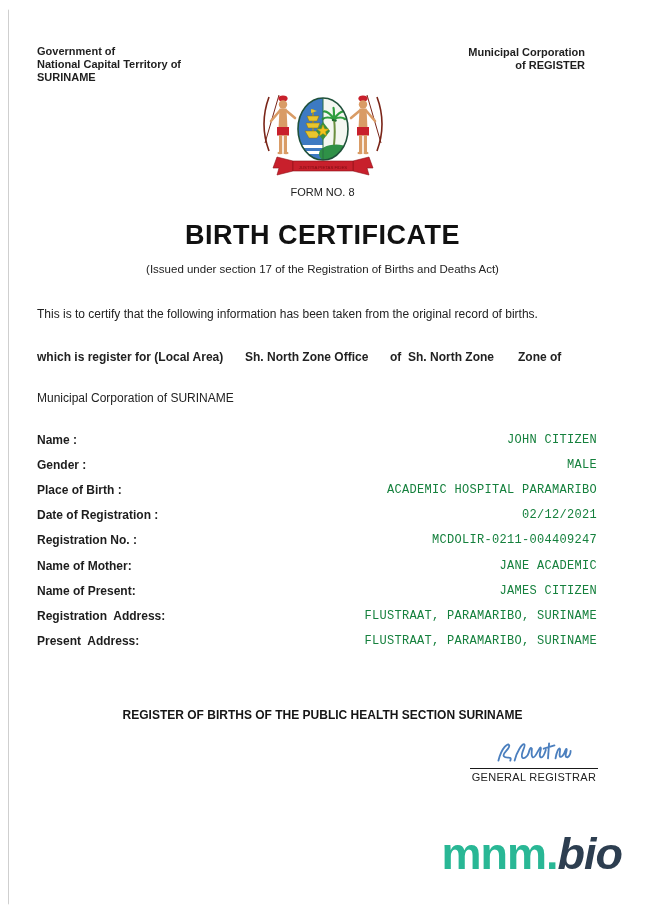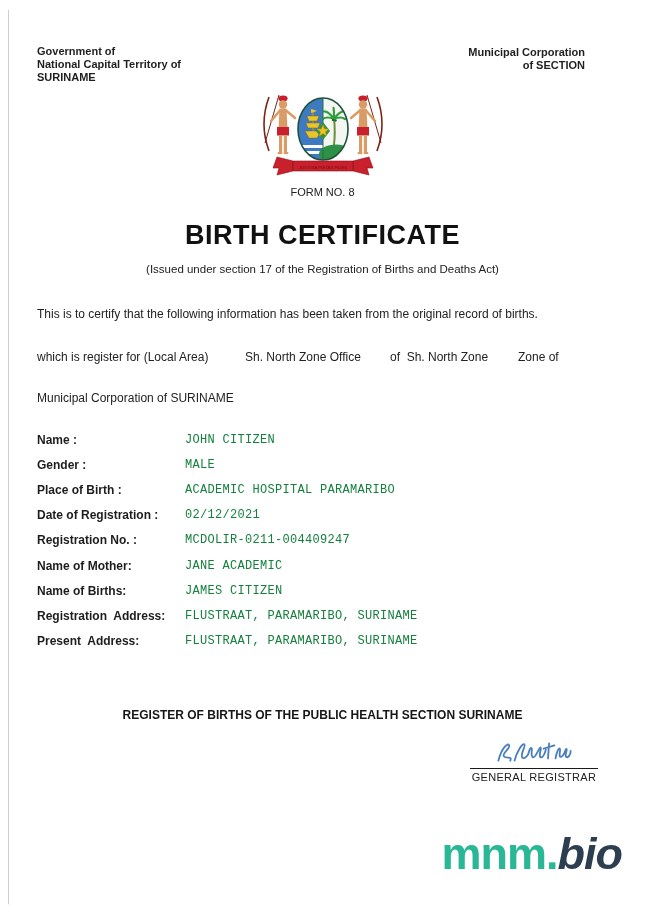--- a/index.html
+++ b/index.html
@@ -63,40 +63,41 @@
     color: #222;
   }
   .certify {
     position: absolute;
     left: 37px; top: 307px;
     font-size: 12px;
     color: #222;
     text-align: center;
   }
   .regline { position: absolute; top: 350px; left: 0; width: 100%; height: 16px; font-size: 12px; color: #222; }
-  .regline .seg { position: absolute; white-space: pre; }
+  .regline .seg { position: absolute; white-space: pre; font-weight: bold; }
   .seg-p1 { left: 37px; }
   .seg-office { left: 245px; }
   .seg-p2 { left: 390px; }
   .seg-p3 { left: 518px; }
   .regline2 {
     position: absolute;
     left: 37px; top: 391px;
     font-size: 12px;
     color: #222;
   }
   .fields {
     position: absolute;
     left: 37px; top: 427px;
     width: 560px;
   }
   .field-row {
     display: flex;
     height: 25.2px;
     align-items: center;
+    justify-content: space-between;
   }
   .field-label {
     width: 148px;
     font-size: 12px;
     font-weight: bold;
     color: #1d1d1d;
     white-space: pre;
     flex: none;
   }
   .field-value {
@@ -148,21 +149,21 @@
   <div class="scan-edge"></div>
 
   <div class="hdr-left">
     <div>Government of</div>
     <div>National Capital Territory of</div>
     <div>SURINAME</div>
   </div>
 
   <div class="hdr-right">
     <div>Municipal Corporation</div>
-    <div>of SECTION</div>
+    <div>of REGISTER</div>
   </div>
 
   <svg class="emblem" viewBox="0 0 122 88" xmlns="http://www.w3.org/2000/svg">
     <defs>
       <clipPath id="ovalClip">
           <ellipse cx="61" cy="38" rx="25" ry="31"></ellipse>
         </clipPath>
       <g id="supporter">
 
         <path d="M7,6 Q-3,33 7,60" fill="none" stroke="#7a2518" stroke-width="1.6"></path>
@@ -261,21 +262,21 @@
     </div>
     <div class="field-row">
       <span class="field-label">Registration No. :</span>
       <span class="field-value">MCDOLIR-0211-004409247</span>
     </div>
     <div class="field-row">
       <span class="field-label">Name of Mother:</span>
       <span class="field-value">JANE ACADEMIC</span>
     </div>
     <div class="field-row">
-      <span class="field-label">Name of Births:</span>
+      <span class="field-label">Name of Present:</span>
       <span class="field-value">JAMES CITIZEN</span>
     </div>
     <div class="field-row">
       <span class="field-label">Registration  Address:</span>
       <span class="field-value">FLUSTRAAT, PARAMARIBO, SURINAME</span>
     </div>
     <div class="field-row">
       <span class="field-label">Present  Address:</span>
       <span class="field-value">FLUSTRAAT, PARAMARIBO, SURINAME</span>
     </div>

